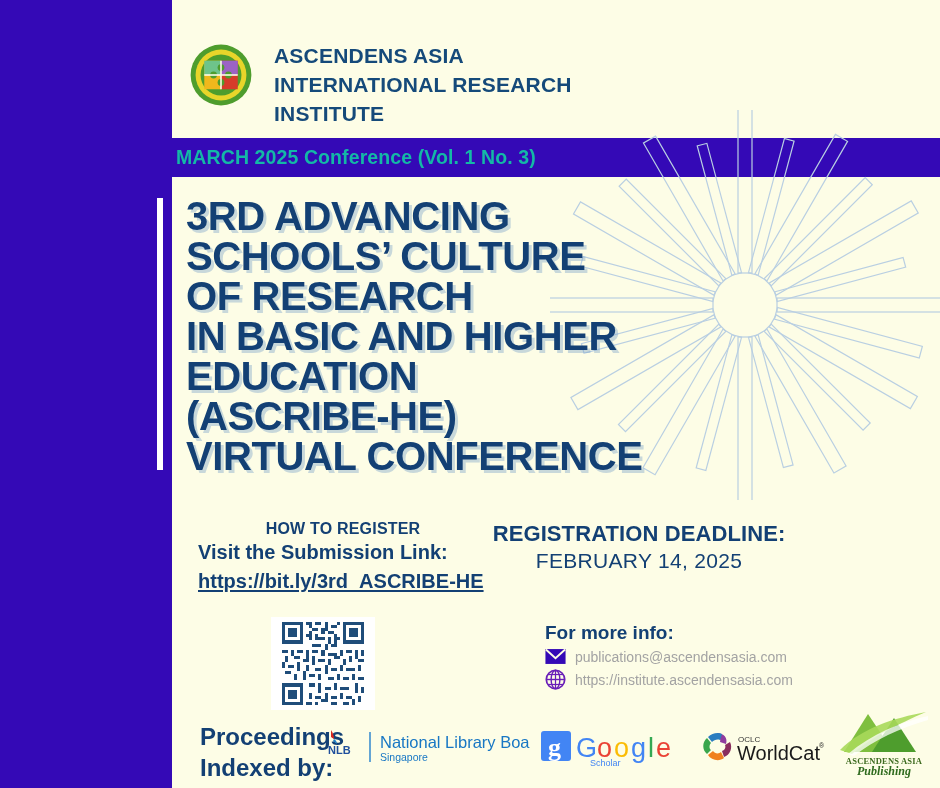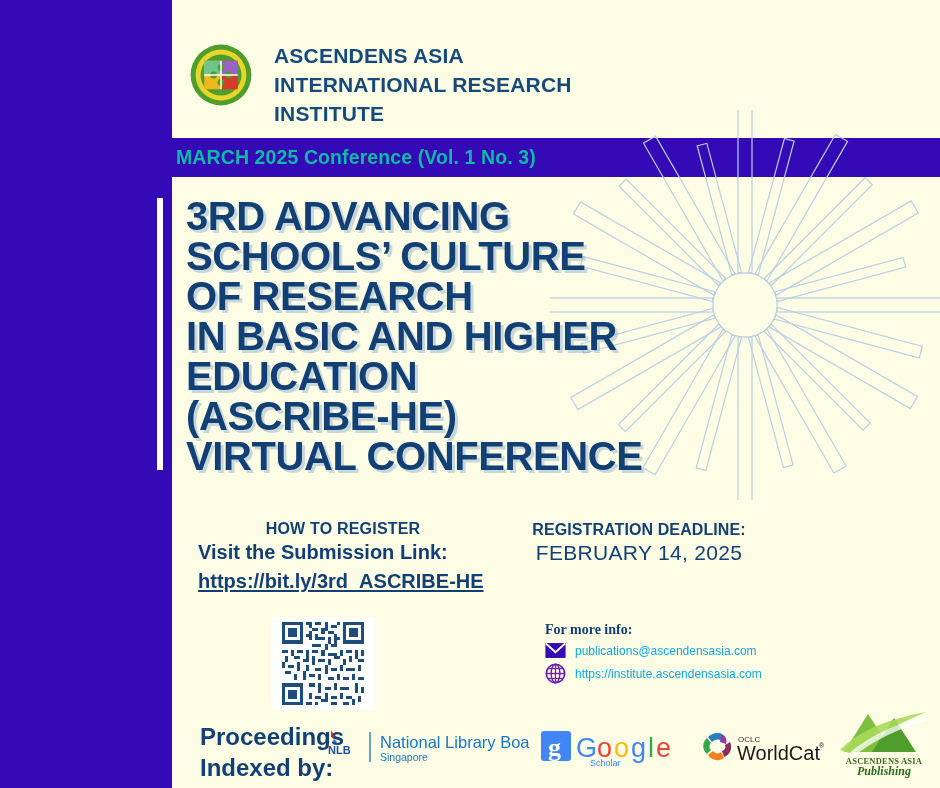--- a/index.html
+++ b/index.html
@@ -112,45 +112,45 @@
     color: #134074;
   }
 
   .deadline-block {
     position: absolute;
     left: 489px; top: 521px;
     color: #134074;
     text-align: center;
     width: 300px;
   }
-  .deadline-head { font-size: 16px; font-weight: bold; letter-spacing: .1px; }
+  .deadline-head { font-size: 22px; font-weight: bold; letter-spacing: .1px; }
   .deadline-date { font-size: 21px; font-weight: normal; margin-top: 2px; letter-spacing: .3px; }
 
   
   .qr-wrap {
     position: absolute;
     left: 271px; top: 617px;
     width: 104px; height: 93px;
     background: #ffffff;
     padding: 2px;
     box-sizing: border-box;
   }
   .qr-wrap svg { display:block; width:100%; height:100%; }
 
   
   .contact {
     position: absolute;
     left: 545px; top: 622px;
     color: #134074;
   }
-  .contact-head { font-size: 14px; font-weight: bold; margin-bottom: 0; font-family: Liberation Serif, serif; }
+  .contact-head { font-size: 19px; font-weight: bold; margin-bottom: 0; }
   .contact-row { display: flex; align-items: center; gap: 9px; margin-top: 2px; }
   .contact-row .ico { width: 21px; height: 21px; flex: 0 0 21px; }
   .contact-row .ico svg { display:block; width:100%; height:100%; }
-  .contact-row .txt { font-size: 12px; color: #0ea5e9; letter-spacing: 0; }
+  .contact-row .txt { font-size: 14px; color: #a3a3a3; letter-spacing: 0; }
 
   
   .indexed-label {
     position: absolute;
     left: 200px; top: 722px;
     color: #134074;
     font-size: 24px; font-weight: bold; line-height: 1.28;
     white-space: pre-line;
   }
   .nlb-logo { position: absolute; left: 322px; top: 728px; width: 208px; height: 40px; }

